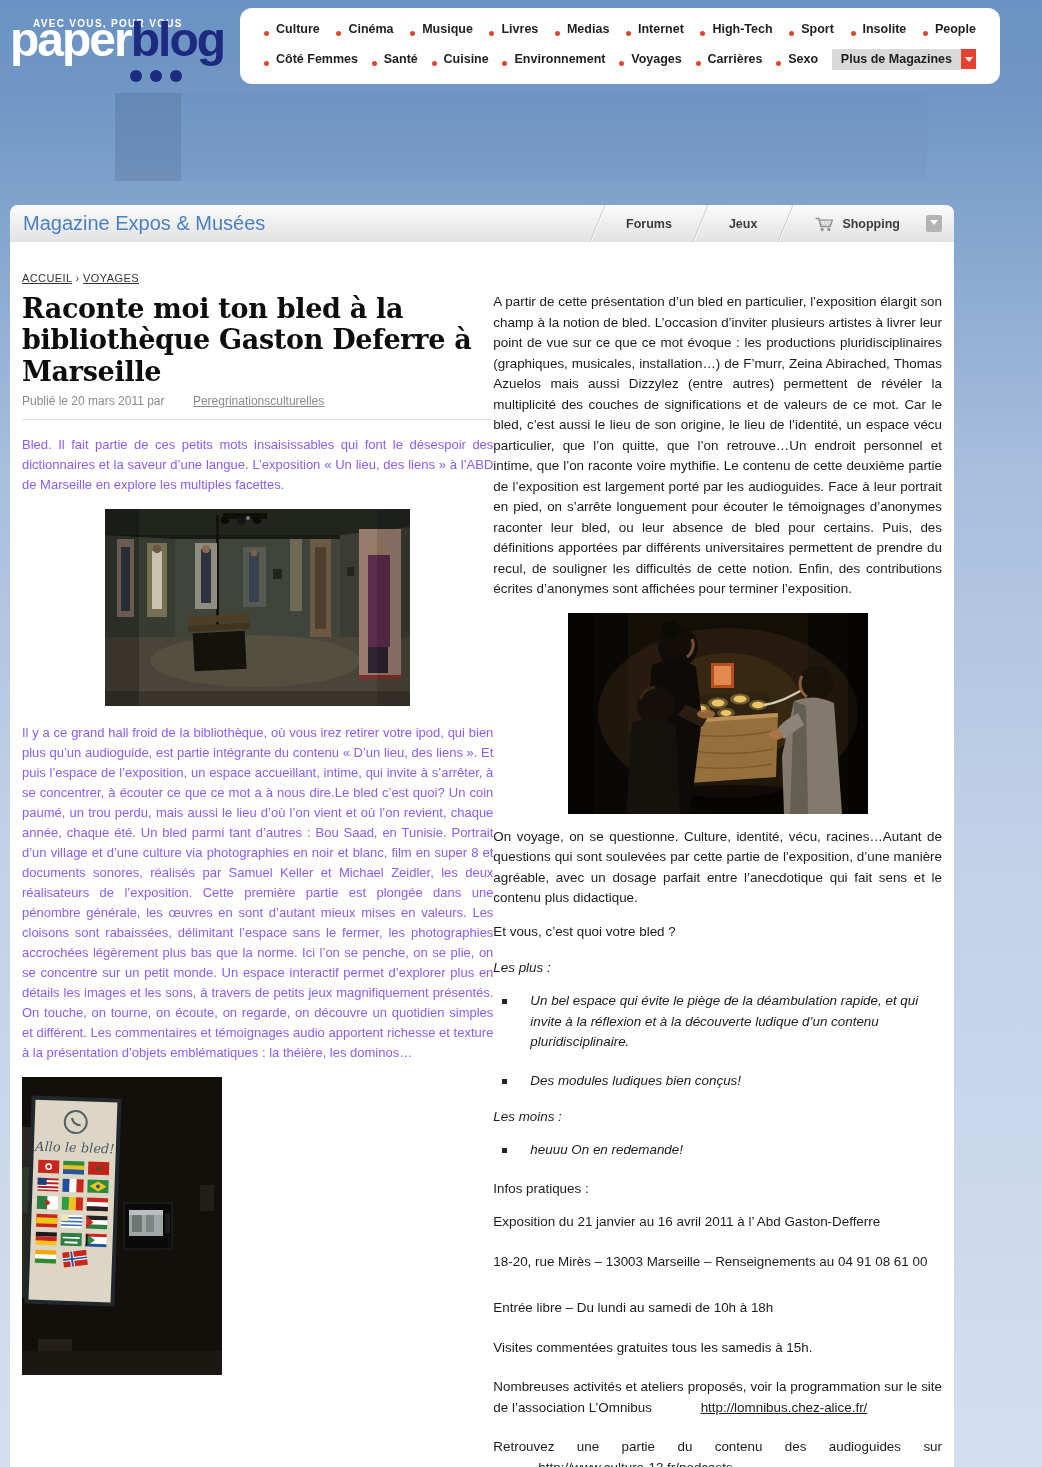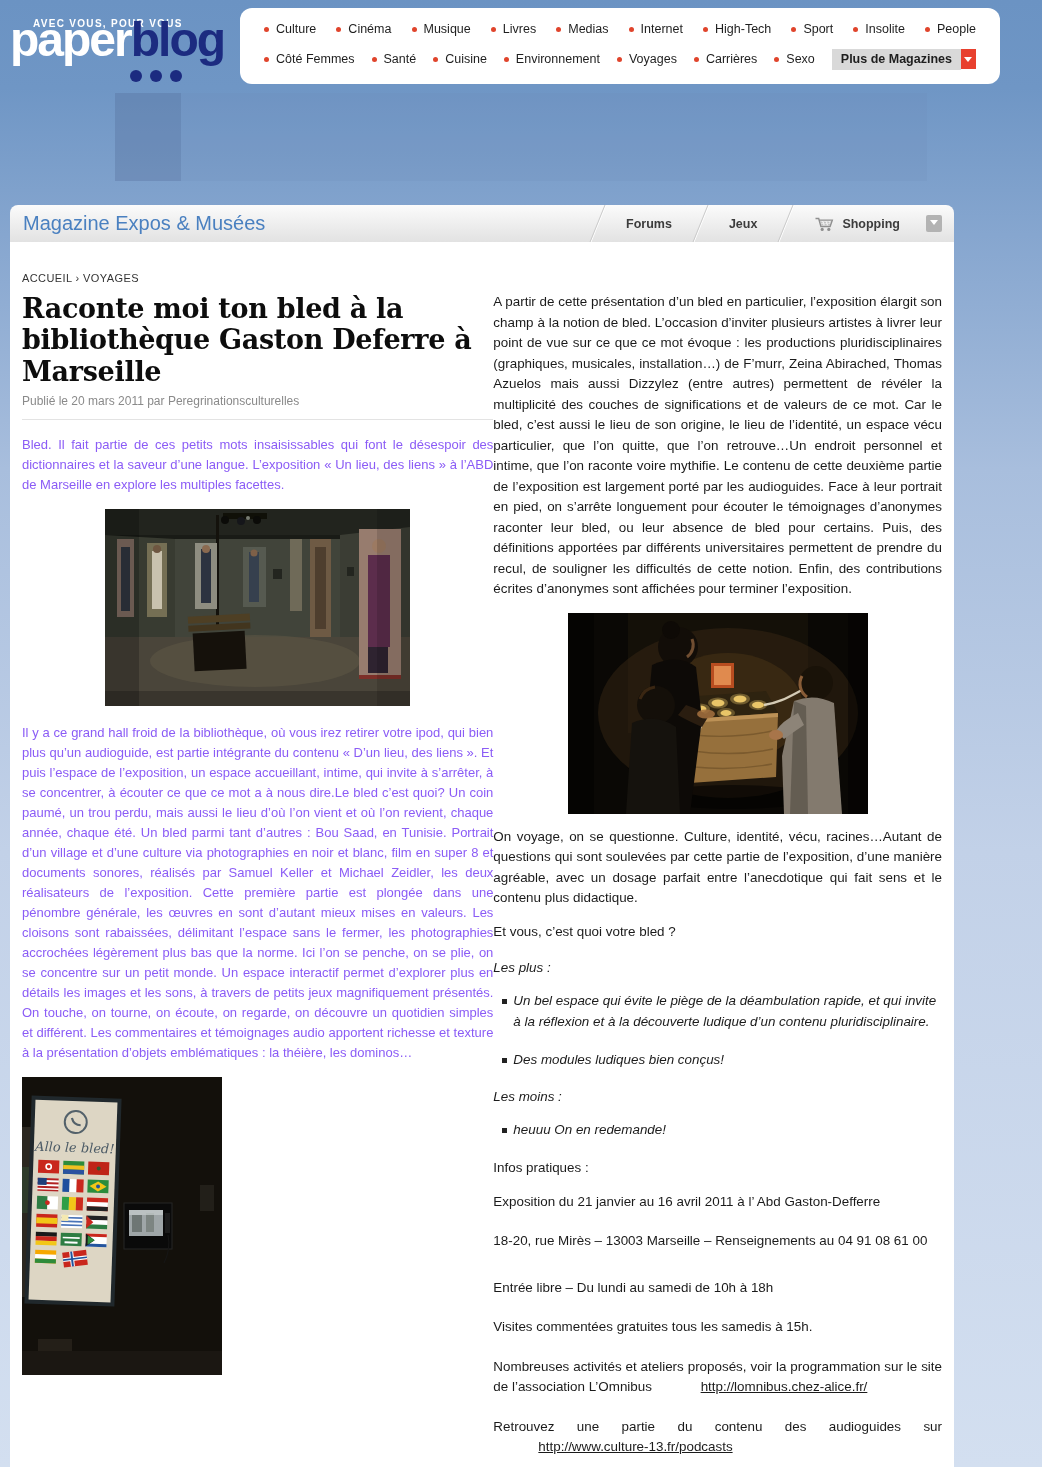--- a/index.html
+++ b/index.html
@@ -11,48 +11,48 @@
   
   .tagline{position:absolute;left:33px;top:18px;color:#fff;font-size:10px;font-weight:bold;letter-spacing:1.3px;}
   .logo{position:absolute;left:10px;top:16px;font-size:48px;font-weight:bold;letter-spacing:-2px;line-height:1;cursor:pointer;}
   .logo .lp{color:#ffffff;}
   .logo .lb{color:#1c2b80;}
   .logo-dots{position:absolute;left:130px;top:70px;display:flex;gap:8px;}
   .logo-dots i{width:12px;height:12px;border-radius:50%;background:#1c2b80;display:block;}
   .nav-box{position:absolute;left:240px;top:8px;width:760px;height:76px;background:#fff;border-radius:12px;
     box-sizing:border-box;padding:8px 24px;display:flex;flex-direction:column;justify-content:space-around;}
   .nav-row{display:flex;align-items:center;justify-content:space-between;}
-  .nav-item{display:flex;align-items:center;gap:7px;font-size:12.5px;font-weight:normal;color:#1e1e1e;cursor:pointer;white-space:nowrap;}
+  .nav-item{display:flex;align-items:flex-end;gap:7px;font-size:12.5px;font-weight:bold;color:#1e1e1e;cursor:pointer;white-space:nowrap;}
   .rdot{width:5px;height:5px;border-radius:50%;background:#e0442c;flex:none;}
   .more-btn{display:flex;align-items:center;cursor:pointer;}
   .more-label{background:#d9d9d9;padding:3px 9px 4px;font-weight:bold;font-size:12.5px;color:#1e1e1e;}
   .more-arrow{width:15px;height:20px;background:#e8402e;display:flex;align-items:center;justify-content:center;}
   .tri-down{width:0;height:0;border:4px solid transparent;border-top:5px solid #fff;margin-top:5px;}
   .ad-slot{position:absolute;left:115px;top:93px;width:812px;height:88px;background:rgba(110,140,185,0.20);}
   .ad-slot .tile{position:absolute;left:0;top:0;width:66px;height:88px;background:rgba(60,85,130,0.18);}
   
   .main-wrap{position:absolute;top:205px;left:10px;width:944px;}
   .magbar{height:37px;background:linear-gradient(#fbfbfb,#e2e2e2);border-radius:8px 8px 0 0;display:flex;align-items:stretch;box-shadow:0 1px 0 #c6c6c6;}
   .magtitle{color:#4a80c0;font-size:20px;line-height:37px;padding-left:13px;flex:1;}
   .tabsep{width:1px;background:#c9c9c9;transform:skewX(-22deg);box-shadow:1px 0 0 #ffffff;margin:0 2px;}
   .tab{display:flex;align-items:center;gap:7px;font-size:12.5px;font-weight:bold;color:#3c3c3c;padding:8px 26px;cursor:pointer;}
   .shop-arrow{width:16px;height:17px;background:#b3b3b3;border-radius:2px;margin:10px 12px 0 0;display:flex;justify-content:center;cursor:pointer;}
   .content{background:#fff;min-height:1225px;display:flex;justify-content:space-between;padding:0 12px;box-sizing:border-box;}
   .col-left{width:498px;padding-top:30px;}
   .col-right{width:474px;padding-top:50px;}
   
   .breadcrumb{font-size:11px;color:#333;letter-spacing:.4px;}
-  .bc-link{cursor:pointer;}
+  .bc-link{text-decoration:underline;cursor:pointer;}
   .art-title{font-family:"DejaVu Serif","Liberation Serif",serif;font-weight:bold;font-size:27px;line-height:1.16;color:#0d0d0d;margin:9px 0 7px;letter-spacing:-.3px;}
   .meta{font-size:12px;color:#8a8a8a;padding-bottom:11px;border-bottom:1px solid #e3e3e3;margin-bottom:15px;}
-  .meta .author{cursor:pointer;}
+  .meta .author{text-decoration:underline;cursor:pointer;margin-left:25px;}
   .bp{font-size:13px;line-height:20px;text-align:justify;color:#8b5cf6;margin:0 0 14px;}
   .rp{font-size:13.4px;line-height:20.5px;text-align:justify;color:#1b1b1b;margin:0 0 13px;}
   .list-head{font-size:13.4px;font-style:italic;color:#1b1b1b;margin:0 0 16px;}
-  .li{display:flex;gap:6px;font-size:13.4px;line-height:20.5px;font-style:italic;color:#1b1b1b;margin:0 0 18px;padding-left:9px;text-align:left;}
+  .li{display:flex;gap:23px;font-size:13.4px;line-height:20.5px;font-style:italic;color:#1b1b1b;margin:0 0 18px;padding-left:9px;text-align:left;}
   .sq{width:5px;height:5px;background:#222;margin-top:8px;flex:none;}
   .alink{color:#1b1b1b;text-decoration:underline;cursor:pointer;padding-left:45px;}
   .fig1{width:305px;height:197px;margin:2px auto 17px;display:block;}
   .fig2{width:200px;height:298px;margin:5px 0 0;display:block;}
   .fig3{width:300px;height:201px;margin:2px auto 13px;display:block;}
 </style>
 </head>
 <body>
 
 <div>

